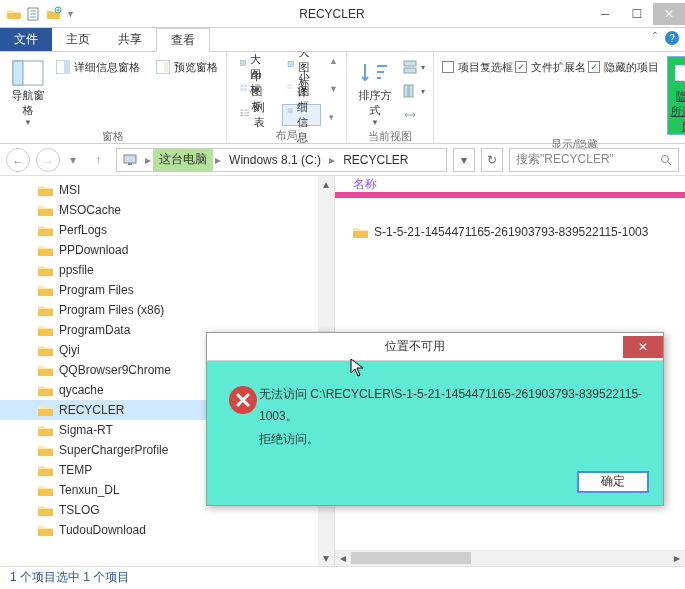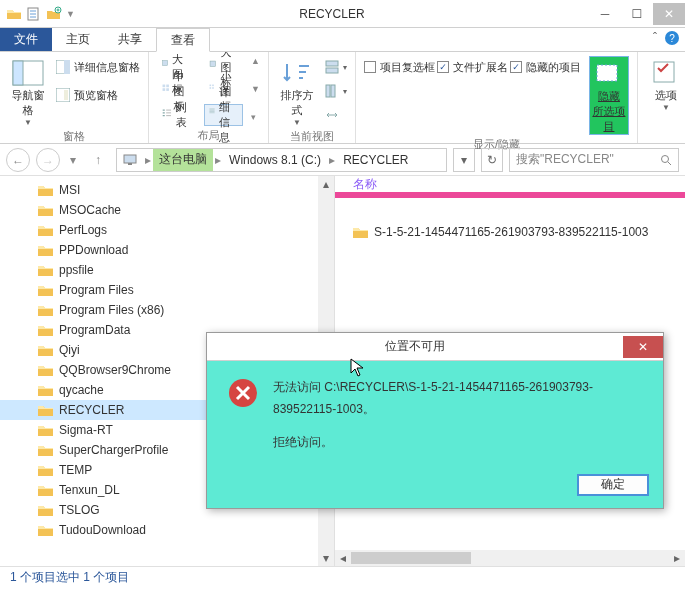--- a/index.html
+++ b/index.html
@@ -70,21 +70,21 @@
   .hscroll .hthumb { position: absolute; top: 2px; bottom: 2px; left: 0; width: 120px; background: #cdcdcd; }
 
   
   .status { height: 22px; border-top: 1px solid #e0e0e0; display: flex; align-items: center; padding: 0 10px; font-size: 12px; color: #2b579a; }
 
   
   .dialog { position: absolute; left: 206px; top: 332px; width: 458px; background: #5eead4; border: 1px solid #9a9a9a; box-shadow: 2px 2px 8px rgba(0,0,0,0.3); }
   .dlg-title { height: 28px; background: #fff; display: flex; align-items: center; border-bottom: 1px solid #d0d0d0; }
   .dlg-title-text { flex: 1; text-align: center; font-size: 12px; }
   .dlg-close { width: 40px; height: 22px; background: #c75050; color: #fff; display: flex; align-items: center; justify-content: center; font-size: 12px; }
-  .dlg-body { padding: 16px 20px 12px; display: flex; gap: 14px; }
+  .dlg-body { padding: 23px 20px 12px; display: flex; }
   .err-ico { width: 32px; height: 32px; flex-shrink: 0; }
   .dlg-text { font-size: 12px; line-height: 1.8; }
   .dlg-footer { display: flex; justify-content: flex-end; padding: 8px 14px 12px; }
   .dlg-btn { min-width: 72px; height: 22px; border: 1px solid #888; background: #fdfdfd; display: flex; align-items: center; justify-content: center; font-size: 12px; }
   .dlg-btn:focus, .dlg-btn.default { border: 1px solid #4a90d9; box-shadow: 0 0 0 1px #4a90d9 inset; }
 
   .cursor { position: absolute; left: 350px; top: 358px; width: 16px; height: 20px; pointer-events: none; }
 
   svg { display: block; }
 </style>
@@ -139,21 +139,21 @@
       <div class="big-btn">
         <span class="glyph">
           <svg viewBox="0 0 32 26">
               <rect x="1" y="1" width="30" height="24" fill="#fff" stroke="#8aa"></rect>
               <rect x="1" y="1" width="10" height="24" fill="#cde6ff" stroke="#8aa"></rect>
             </svg>
         </span>
         <span>导航窗格</span>
         <span style="font-size:8px;color:#666;">▼</span>
       </div>
-      <div style="display:flex;flex-direction:column;gap:6px;">
+      <div style="display:flex;flex-direction:row;gap:16px;">
         <div class="small-row">
           <span class="vglyph">
               <svg viewBox="0 0 14 14">
                 <rect x="0" y="0" width="14" height="14" fill="#fff" stroke="#8aa"></rect>
                 <rect x="8" y="0" width="6" height="14" fill="#cde"></rect>
               </svg>
             </span>
           <span>详细信息窗格</span>
         </div>
         <div class="small-row">
@@ -573,21 +573,21 @@
   </div>
   <div class="dlg-body">
     <span class="err-ico">
       <svg viewBox="0 0 32 32">
           <circle cx="16" cy="16" r="14" fill="#d64541"></circle>
           <path d="M10 10l12 12M22 10L10 22" stroke="#fff" stroke-width="3"></path>
         </svg>
     </span>
     <div class="dlg-text">
       <div>无法访问 C:\RECYCLER\S-1-5-21-1454471165-261903793-839522115-1003。</div>
-      <div style="margin-top:12px;">拒绝访问。</div>
+      <div style="margin-top:2px;">拒绝访问。</div>
     </div>
   </div>
   <div class="dlg-footer">
     <div class="dlg-btn default">确定</div>
   </div>
 </div>
 
 <span class="cursor">
   <svg viewBox="0 0 16 20">
       <path d="M1 1l0 14 4-4 3 7 2-1-3-7 6 0z" fill="#fff" stroke="#000"></path>

